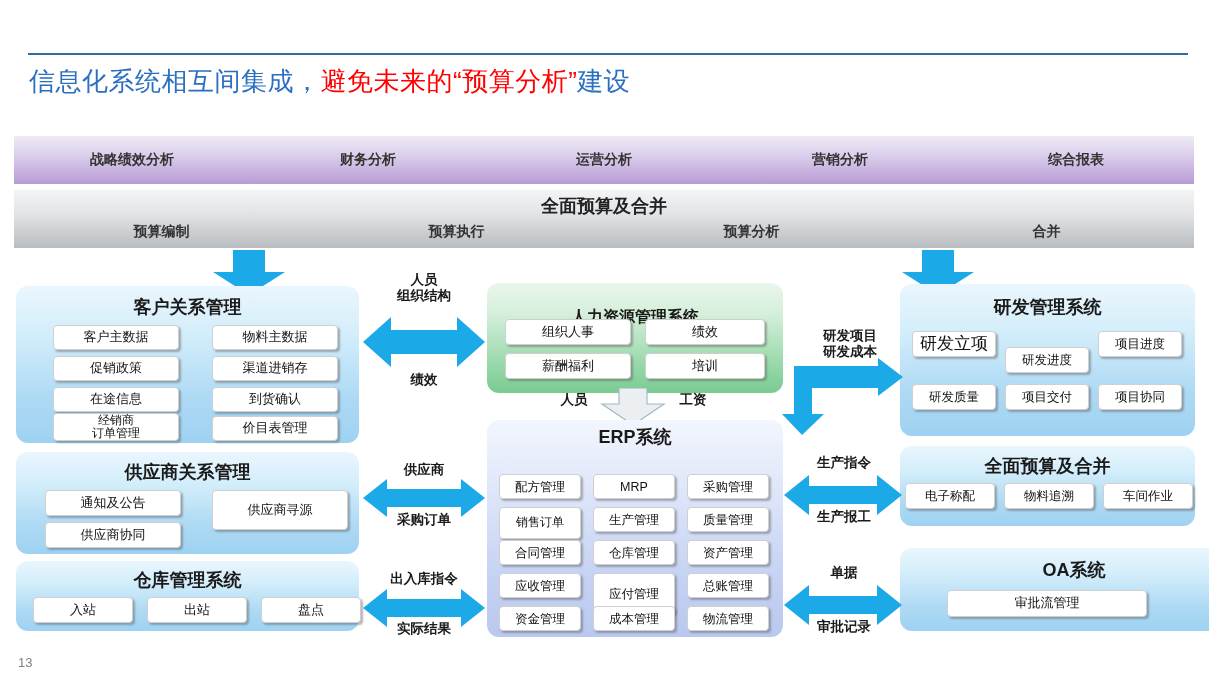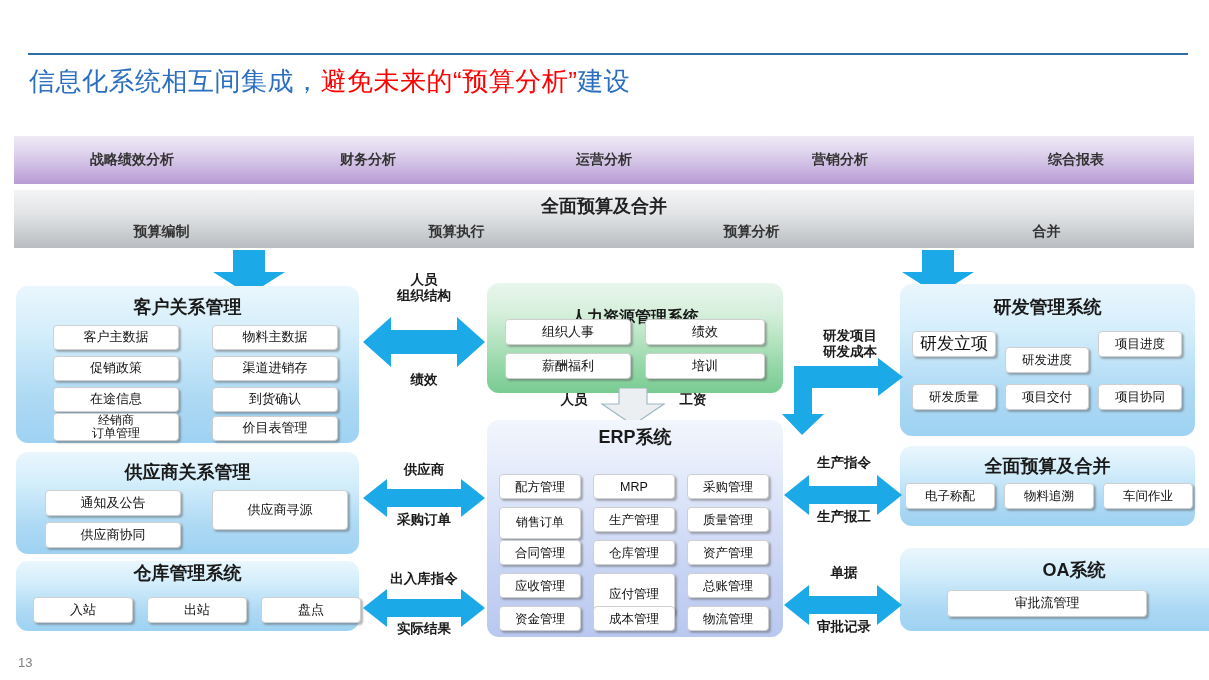--- a/index.html
+++ b/index.html
@@ -137,21 +137,21 @@
   </div>
 
   <div class="panel blue" style="left:16px; top:452px; width:343px; height:102px;">
     <div class="panel-title" style="font-size:18px; margin-top:8px;">供应商关系管理</div>
     <div class="chip" style="left:29px; top:38px; width:136px; height:26px;">通知及公告</div>
     <div class="chip" style="left:29px; top:70px; width:136px; height:26px;">供应商协同</div>
     <div class="chip" style="left:196px; top:38px; width:136px; height:40px;">供应商寻源</div>
   </div>
 
   <div class="panel blue" style="left:16px; top:561px; width:343px; height:70px;">
-    <div class="panel-title" style="font-size:18px; ">仓库管理系统</div>
+    <div class="panel-title" style="font-size:18px; margin-top:7px;">仓库管理系统</div>
     <div class="chip" style="left:17px; top:36px; width:100px; height:26px;">入站</div>
     <div class="chip" style="left:131px; top:36px; width:100px; height:26px;">出站</div>
     <div class="chip" style="left:245px; top:36px; width:100px; height:26px;">盘点</div>
   </div>
 
   <div class="panel green" style="left:487px; top:283px; width:296px; height:110px;">
     <div class="panel-title" style="font-size:16px; margin-top:24px;">人力资源管理系统</div>
     <div class="chip" style="left:18px; top:36px; width:126px; height:26px;">组织人事</div>
     <div class="chip" style="left:18px; top:70px; width:126px; height:26px;">薪酬福利</div>
     <div class="chip" style="left:158px; top:36px; width:120px; height:26px;">绩效</div>

